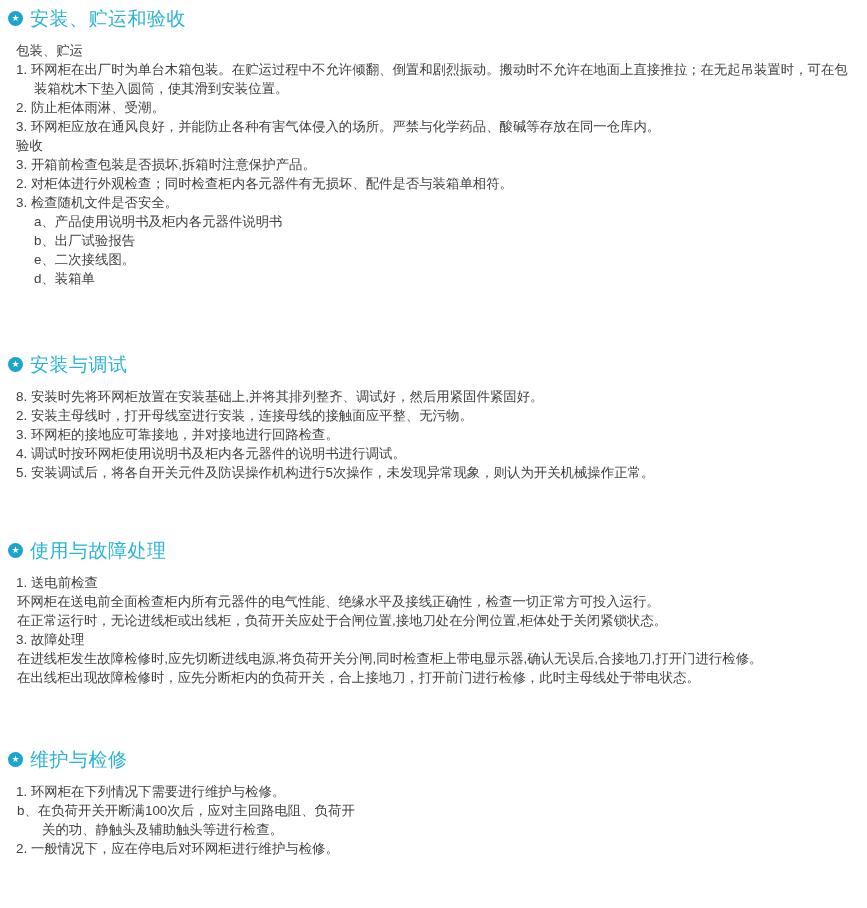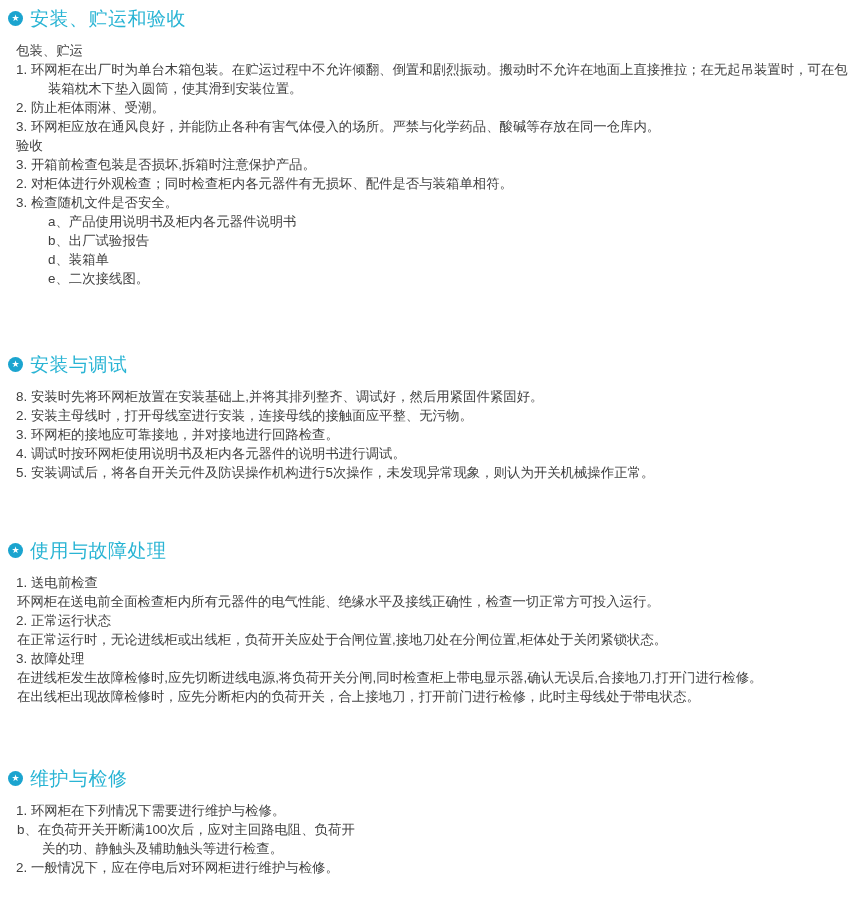--- a/index.html
+++ b/index.html
@@ -46,21 +46,21 @@
   .lines { }
   .body-line {
     color: #3f3f3f;
     font-size: 13.4px;
     line-height: 19px;
     height: 19px;
     white-space: nowrap;
   }
   .indent-0 { margin-left: 8px; }
   .indent-1 { margin-left: 9px; }
-  .indent-2 { margin-left: 40px; }
+  .indent-2 { margin-left: 26px; }
   .indent-3 { margin-left: 34px; }
   .section.s2 { margin-top: 66px; }
   .section.s3 { margin-top: 58px; }
   .section.s4 { margin-top: 62px; }
 </style>
 </head>
 <body>
 
 <div class="page" id="page-root">
   <div class="section s1">
@@ -73,22 +73,22 @@
         <div class="body-line indent-0">1. 环网柜在出厂时为单台木箱包装。在贮运过程中不允许倾翻、倒置和剧烈振动。搬动时不允许在地面上直接推拉；在无起吊装置时，可在包</div>
         <div class="body-line indent-2">装箱枕木下垫入圆筒，使其滑到安装位置。</div>
         <div class="body-line indent-0">2. 防止柜体雨淋、受潮。</div>
         <div class="body-line indent-0">3. 环网柜应放在通风良好，并能防止各种有害气体侵入的场所。严禁与化学药品、酸碱等存放在同一仓库内。</div>
         <div class="body-line indent-0">验收</div>
         <div class="body-line indent-0">3. 开箱前检查包装是否损坏,拆箱时注意保护产品。</div>
         <div class="body-line indent-0">2. 对柜体进行外观检查；同时检查柜内各元器件有无损坏、配件是否与装箱单相符。</div>
         <div class="body-line indent-0">3. 检查随机文件是否安全。</div>
         <div class="body-line indent-2">a、产品使用说明书及柜内各元器件说明书</div>
         <div class="body-line indent-2">b、出厂试验报告</div>
+        <div class="body-line indent-2">e、二次接线图。</div>
         <div class="body-line indent-2">d、装箱单</div>
-        <div class="body-line indent-2">e、二次接线图。</div>
       </div>
   </div>
 
   <div class="section s2">
     <div class="section-header">
       <span class="star-badge">★</span>
       <span class="section-title">安装与调试</span>
     </div>
     <div class="lines">
         <div class="body-line indent-0">8. 安装时先将环网柜放置在安装基础上,并将其排列整齐、调试好，然后用紧固件紧固好。</div>
@@ -100,21 +100,20 @@
   </div>
 
   <div class="section s3">
     <div class="section-header">
       <span class="star-badge">★</span>
       <span class="section-title">使用与故障处理</span>
     </div>
     <div class="lines">
         <div class="body-line indent-0">1. 送电前检查</div>
         <div class="body-line indent-1">环网柜在送电前全面检查柜内所有元器件的电气性能、绝缘水平及接线正确性，检查一切正常方可投入运行。</div>
-        <div class="body-line indent-0">2. 正常运行状态</div>
         <div class="body-line indent-1">在正常运行时，无论进线柜或出线柜，负荷开关应处于合闸位置,接地刀处在分闸位置,柜体处于关闭紧锁状态。</div>
         <div class="body-line indent-0">3. 故障处理</div>
         <div class="body-line indent-1">在进线柜发生故障检修时,应先切断进线电源,将负荷开关分闸,同时检查柜上带电显示器,确认无误后,合接地刀,打开门进行检修。</div>
         <div class="body-line indent-1">在出线柜出现故障检修时，应先分断柜内的负荷开关，合上接地刀，打开前门进行检修，此时主母线处于带电状态。</div>
       </div>
   </div>
 
   <div class="section s4">
     <div class="section-header">
       <span class="star-badge">★</span>

